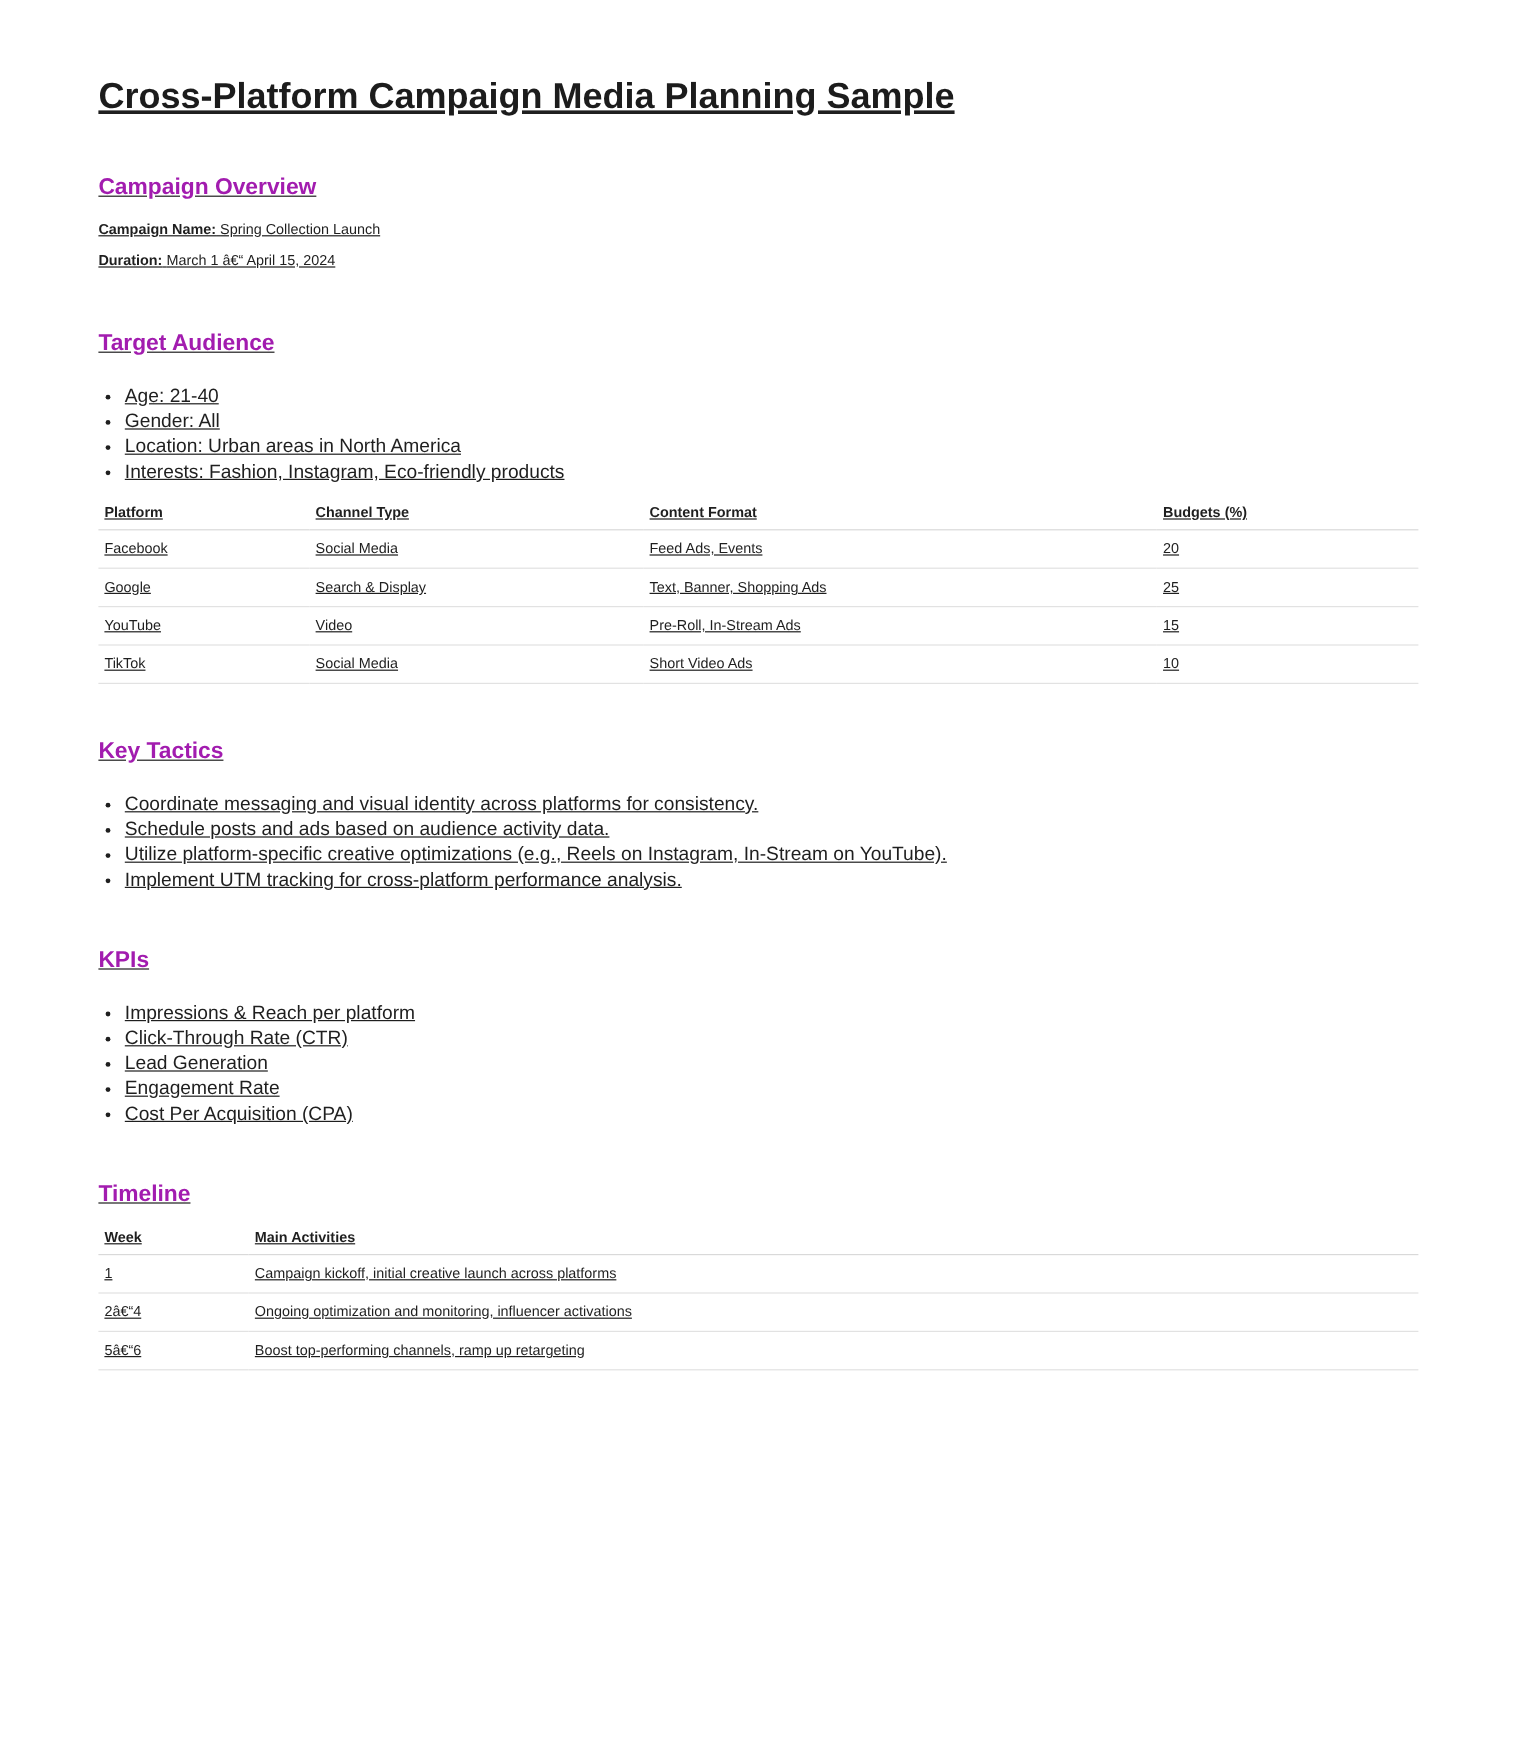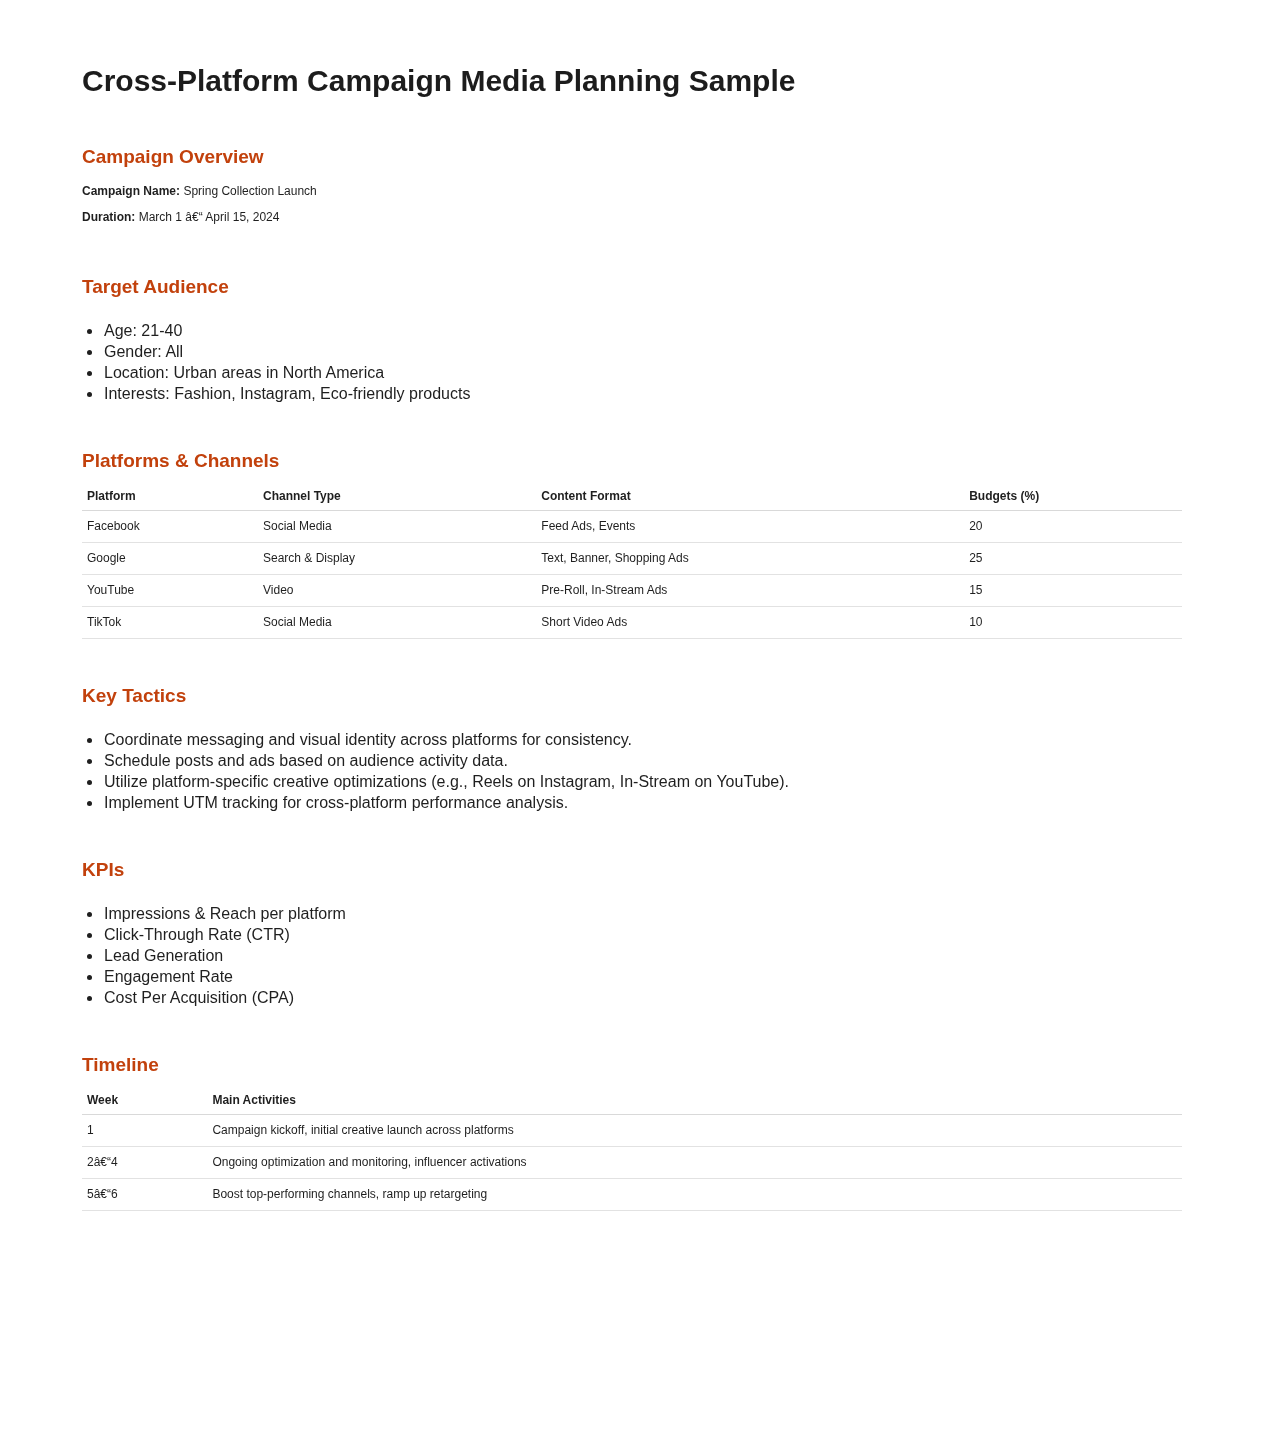--- a/index.html
+++ b/index.html
@@ -7,34 +7,35 @@
   body {
     font-family: "Liberation Sans", sans-serif;
     color: #1f1f1f;
     -webkit-font-smoothing: antialiased;
   }
   .page {
     width: 1263px;
     min-height: 1453px;
     padding: 62px 81px 60px 82px;
     background: #ffffff;
+    text-decoration: underline;
   }
   h1.doc-title {
     font-size: 30px;
     line-height: 38px;
     font-weight: 700;
     margin: 0;
     color: #1c1c1c;
   }
   h2.section-heading {
     font-size: 19px;
     line-height: 25px;
     font-weight: 700;
     margin: 44px 0 10px 0;
-    color: #c2410c;
+    color: #a21caf;
   }
   .fields p {
     margin: 0;
     font-size: 12px;
     line-height: 25.5px;
   }
   .fields strong { font-weight: 700; }
   ul.doc-list {
     margin: 21px 0 0 0;
     padding-left: 21px;
@@ -78,21 +79,20 @@
   </div>
 
   <h2 class="section-heading">Target Audience</h2>
   <ul class="doc-list">
     <li>Age: 21-40</li>
     <li>Gender: All</li>
     <li>Location: Urban areas in North America</li>
     <li>Interests: Fashion, Instagram, Eco-friendly products</li>
   </ul>
 
-  <h2 class="section-heading">Platforms &amp; Channels</h2>
   <table class="doc-table">
     <colgroup>
       <col style="width:16%">
       <col style="width:25.3%">
       <col style="width:38.9%">
       <col style="width:19.8%">
     </colgroup>
     <thead>
       <tr>
         <th>Platform</th>

